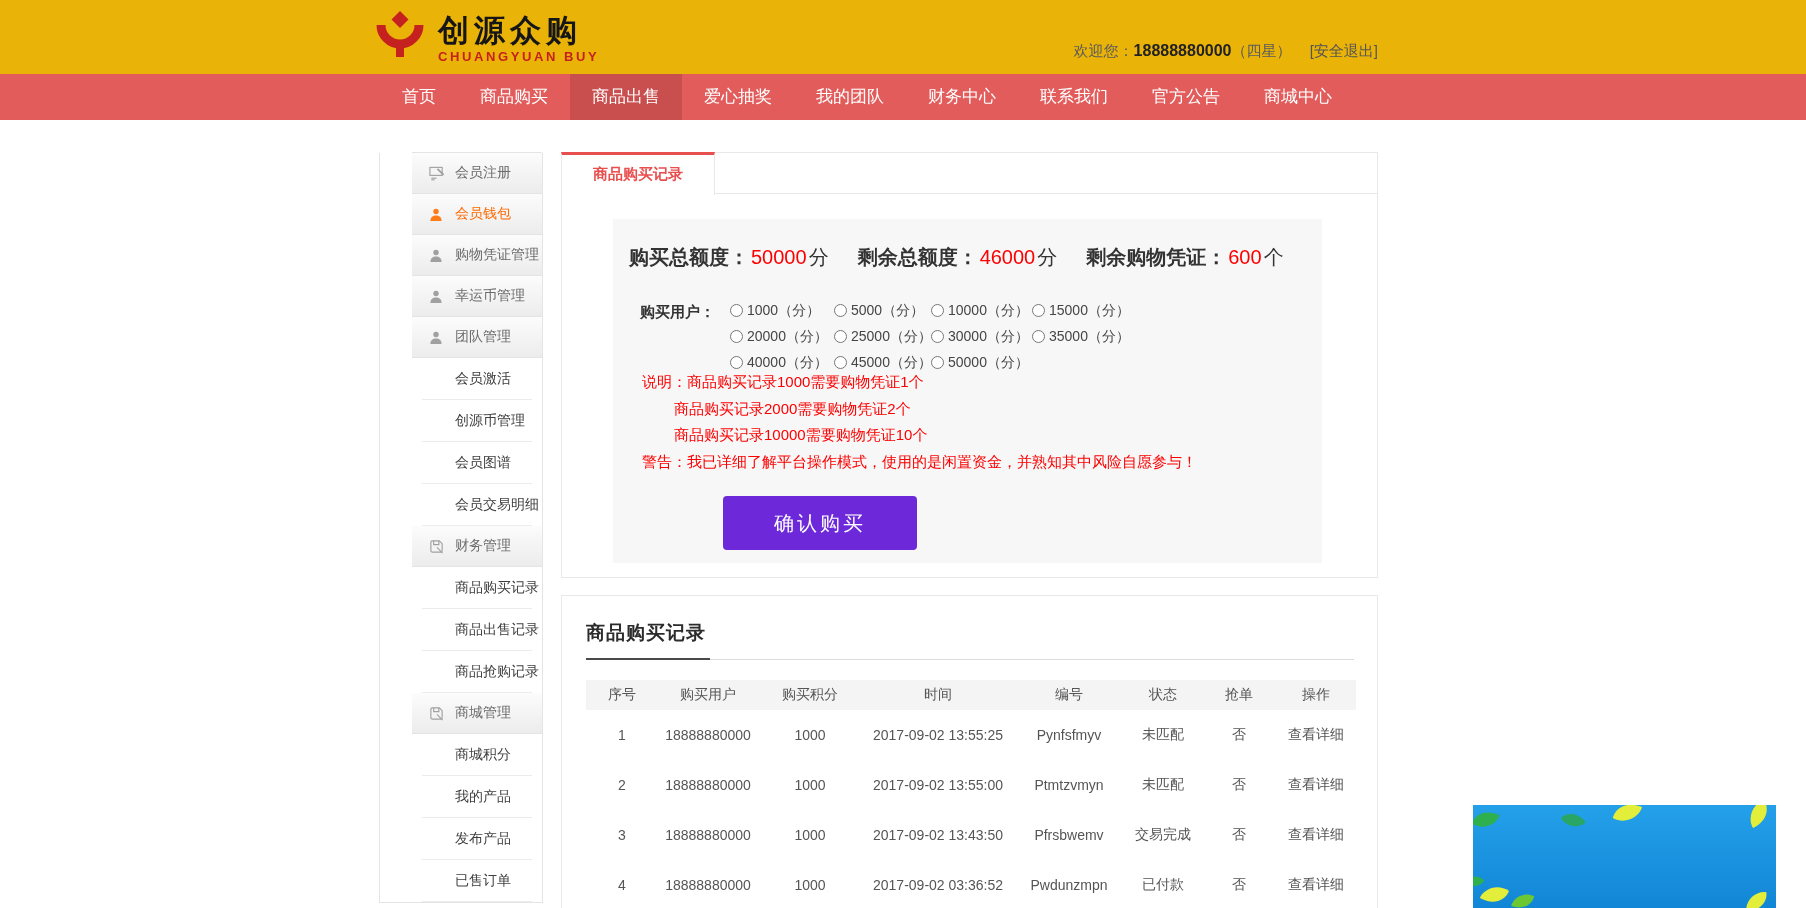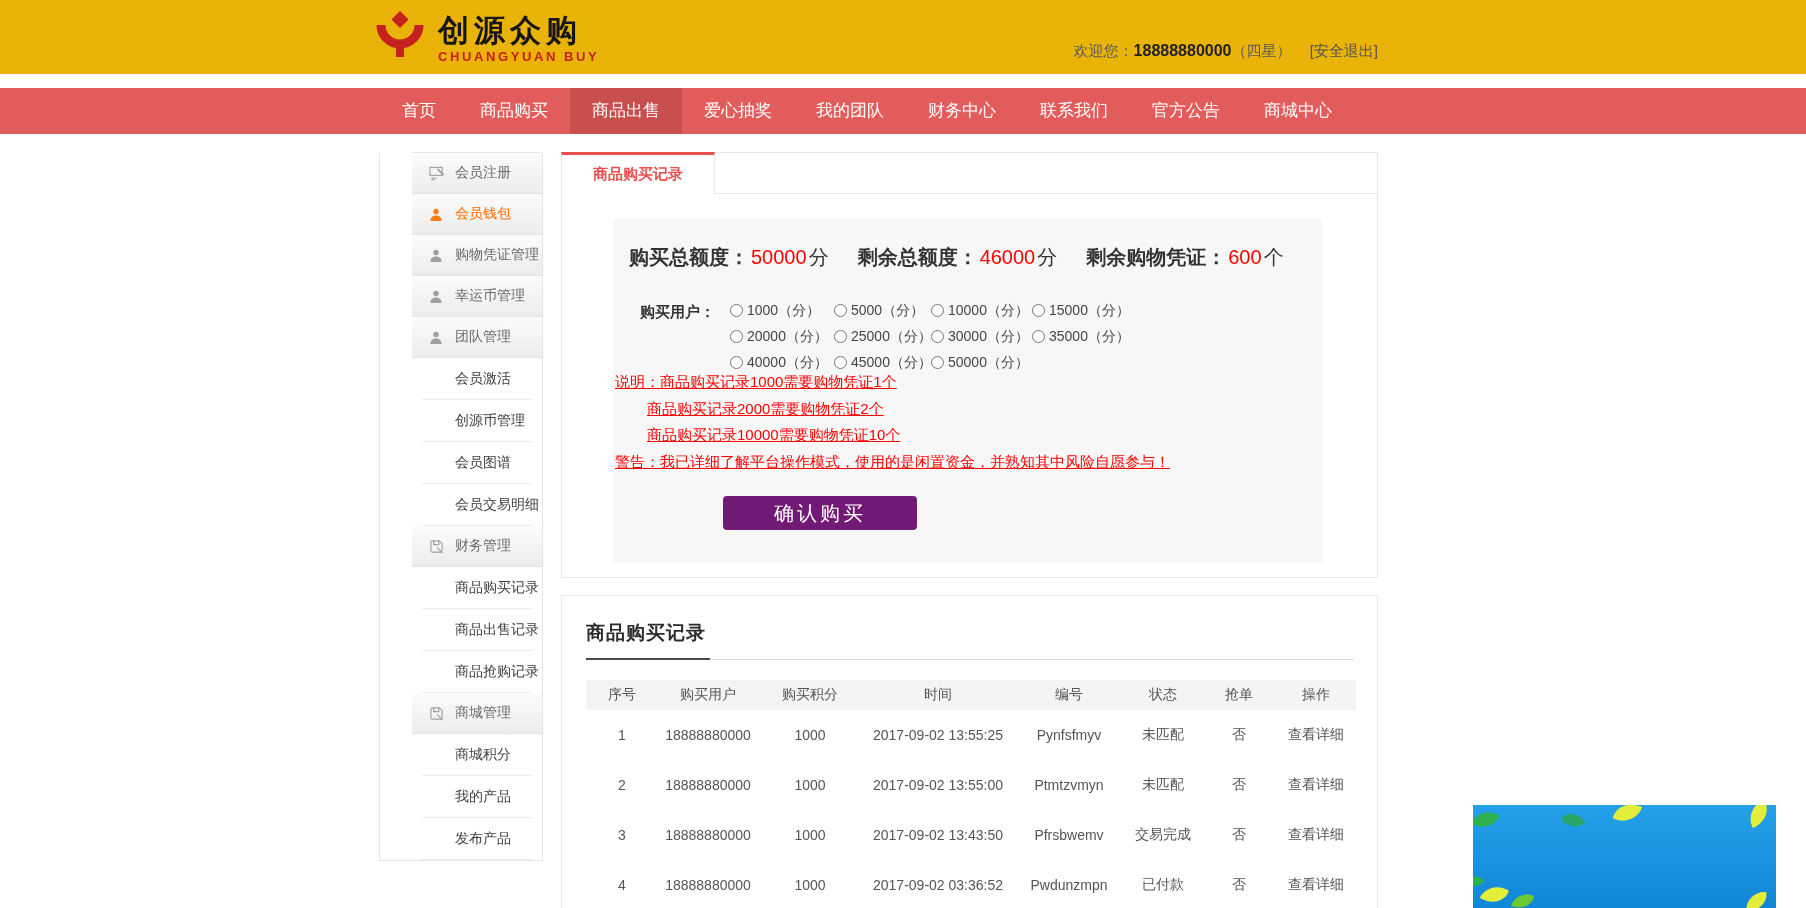--- a/index.html
+++ b/index.html
@@ -13,21 +13,21 @@
   .logo-icon { width:52px; height:54px; }
   .logo-text { margin-left:12px; }
   .logo-title { font-size:31px; font-weight:bold; color:#161616; letter-spacing:5px; line-height:34px; }
   .logo-sub { font-size:13px; font-weight:bold; color:#c5211f; letter-spacing:2.6px; margin-top:1px; }
   .welcome { position:absolute; right:428px; top:42px; font-size:15px; color:#5b5b5b; white-space:nowrap; }
   .welcome .phone { font-weight:bold; color:#222; font-size:16px; }
   .welcome .logout { color:#555; cursor:pointer; margin-left:6px;padding-left:8px; }
 
   
   .nav { height:46px; background:#e25c5c; }
-  .nav-inner { margin-left:380px; display:flex; height:46px;margin-top:14px; }
+  .nav-inner { margin-left:380px; display:flex; height:46px; }
   .nav-item { height:46px; line-height:46px; padding:0 22px; color:#fff; font-size:17px; cursor:pointer; white-space:nowrap; }
   .nav-item.active { background:#c94f4f; }
 
   
   .sidebar { position:absolute; left:379px; top:153px; width:164px; border:1px solid #e4e4e4; border-top:none; background:#fff;padding-left:32px; }
   .side-item { height:42px; font-size:14px; display:flex; align-items:center; cursor:pointer; }
   .side-group { padding-left:17px; background:linear-gradient(180deg,#fcfcfc,#ececec); border-top:1px solid #e4e4e4; border-bottom:1px solid #e4e4e4; margin-top:-1px; color:#6b6b6b; }
   .side-group .icon { width:17px; height:16px; margin-right:9px; display:flex; align-items:center; color:#a0a0a0; }
   .side-group.selected { color:#ff6a00; }
   .side-group.selected .icon { color:#ff7b17; }
@@ -43,23 +43,23 @@
 
   .panel { position:relative; margin:25px 55px 0 51px; height:344px; background:#f7f7f7; }
   .stats { position:absolute; left:16px; top:25px; display:flex; font-size:20px; color:#333; }
   .stat { margin-right:29px; white-space:nowrap; }
   .stat .lbl { font-weight:bold; }
   .stat .val { color:#fd0100; margin:0 2px; }
   .points-label { position:absolute; left:27px; top:84px; font-size:15px; font-weight:bold; color:#333; }
   .radio-grid { position:absolute; left:117px; top:81px; display:grid; grid-template-columns:104px 97px 101px 110px; row-gap:5px; font-size:14px; color:#454545; }
   .radio-opt { display:flex; align-items:center; height:21px; cursor:pointer; white-space:nowrap; }
   .radio-opt input { width:13px; height:13px; margin:0 4px 0 0; accent-color:#888; }
-  .notes { position:absolute; left:2px; top:150px; font-size:15px; color:#fd0100; line-height:26.5px; white-space:nowrap;text-decoration:underline; }
+  .notes { position:absolute; left:29px; top:150px; font-size:15px; color:#fd0100; line-height:26.5px; white-space:nowrap; }
   .notes .indent { padding-left:32px; }
-  .confirm-btn { position:absolute; left:110px; top:277px; width:194px; height:34px; background:#701a75; border:none; border-radius:4px; color:#fff; font-size:20px; letter-spacing:3px; cursor:pointer; font-family:inherit; }
+  .confirm-btn { position:absolute; left:110px; top:277px; width:194px; height:54px; background:#6d28d9; border:none; border-radius:4px; color:#fff; font-size:20px; letter-spacing:3px; cursor:pointer; font-family:inherit; }
 
   .card2 { position:absolute; top:443px; left:0; width:817px; height:500px; border:1px solid #e8e8e8; background:#fff; padding:24px 23px 0 24px; }
   .section-head { border-bottom:1px solid #dcdcdc; }
   .section-title { display:inline-block; font-size:19px; font-weight:bold; color:#2c2c2c; letter-spacing:1px; padding:0 4px 12px 0; border-bottom:2px solid #4a4a4a; margin-bottom:-1px; }
   table.records { width:100%; border-collapse:collapse; margin-top:20px; table-layout:fixed; }
   table.records th { background:#f4f4f4; height:30px; font-weight:normal; font-size:14px; color:#555; text-align:center; }
   table.records td { height:50px; text-align:center; font-size:14px; color:#555; white-space:nowrap; }
   td.status { color:#f40000; }
   td.action { cursor:pointer; }
 
@@ -195,20 +195,23 @@
       <span>商城管理</span>
     </div>
     <div class="side-item side-sub">
         <span>商城积分</span>
       </div>
     <div class="side-item side-sub">
         <span>我的产品</span>
       </div>
     <div class="side-item side-sub">
         <span>发布产品</span>
+      </div>
+    <div class="side-item side-sub">
+        <span>已售订单</span>
       </div>
   </div>
 
   <div class="main">
 
     <div class="card1">
       <div class="tabbar">
         <div class="tab">商品购买记录</div>
       </div>
       <div class="panel">

